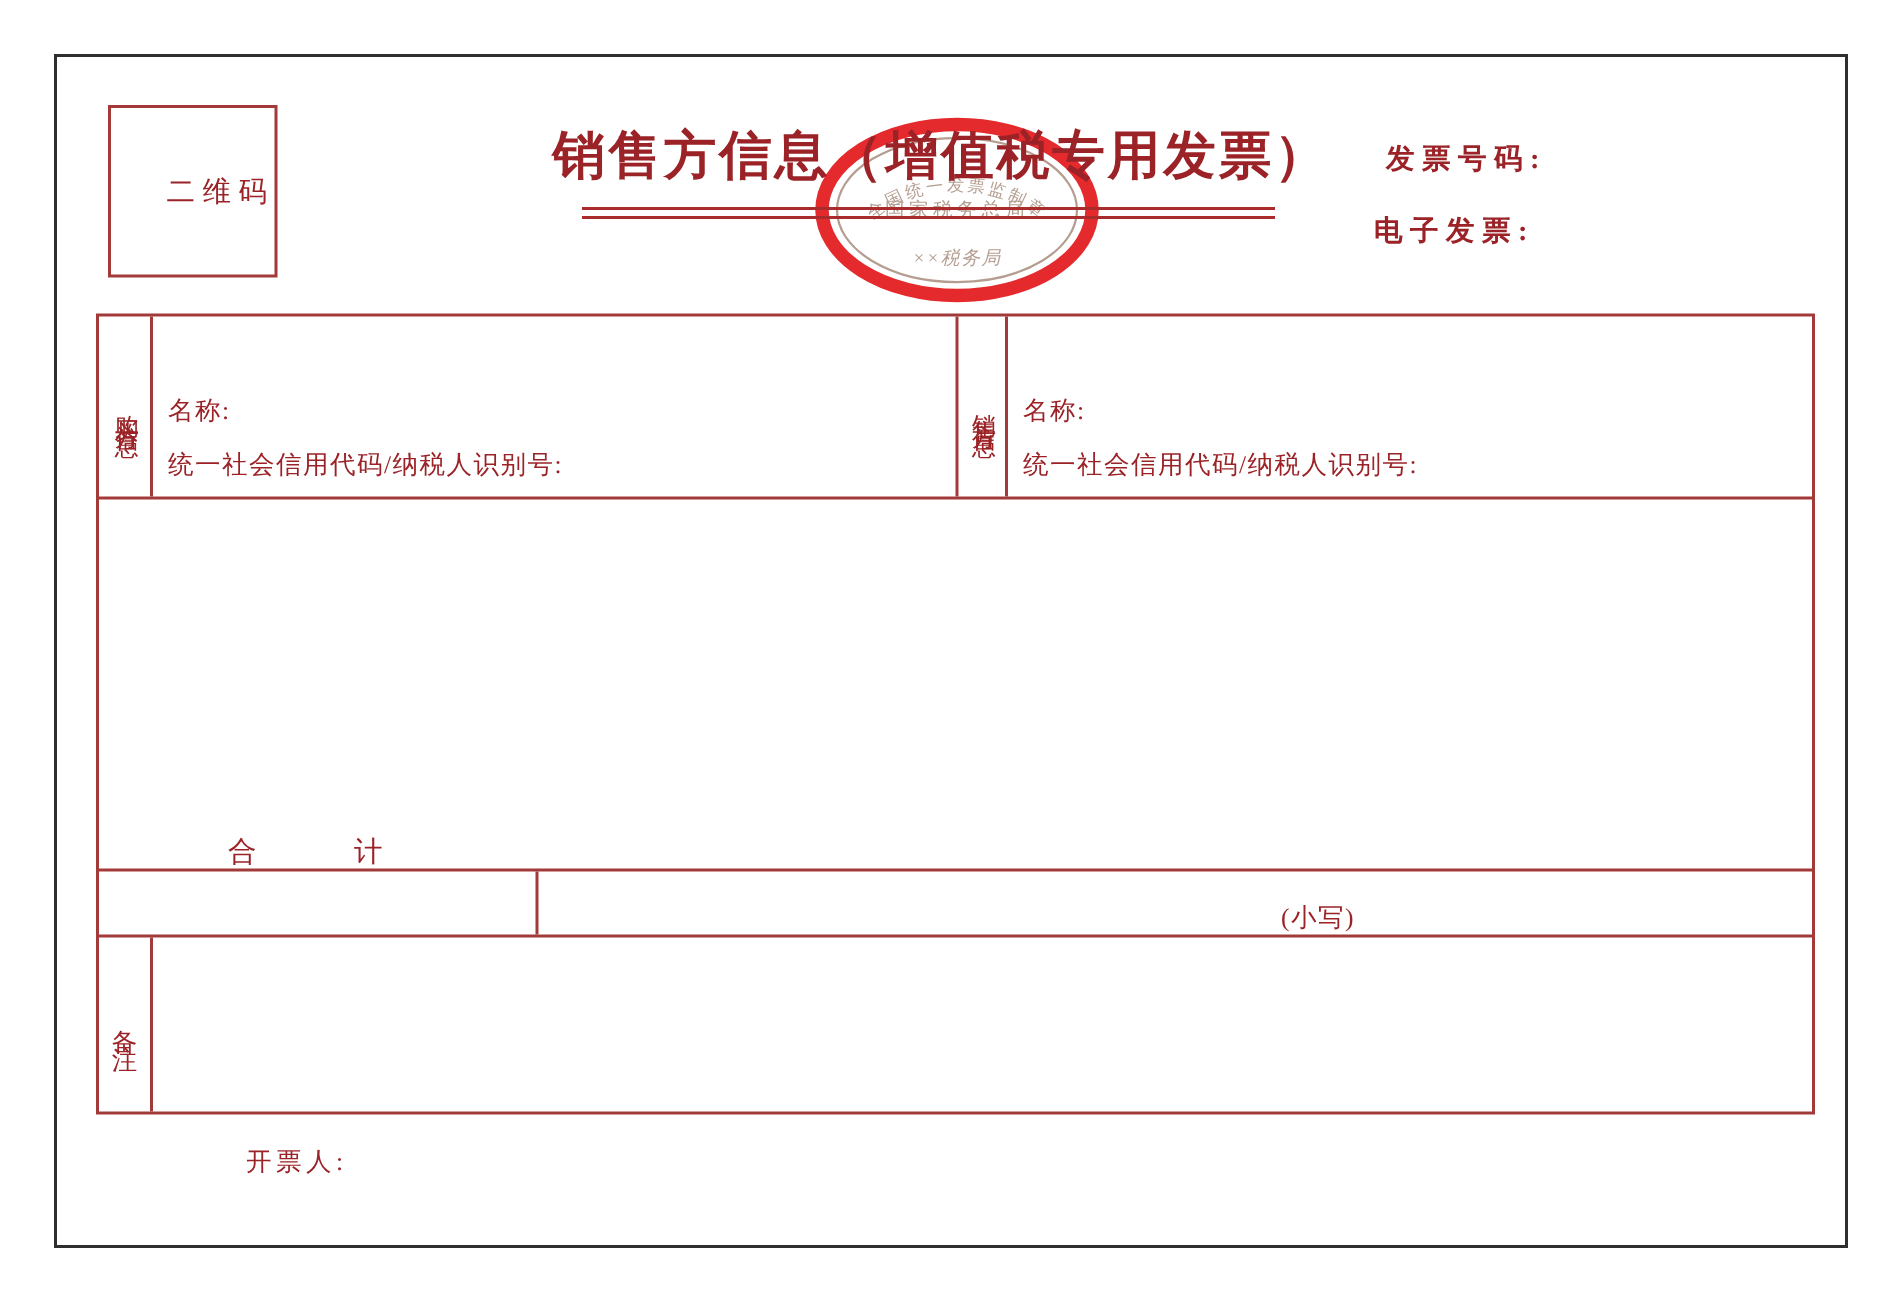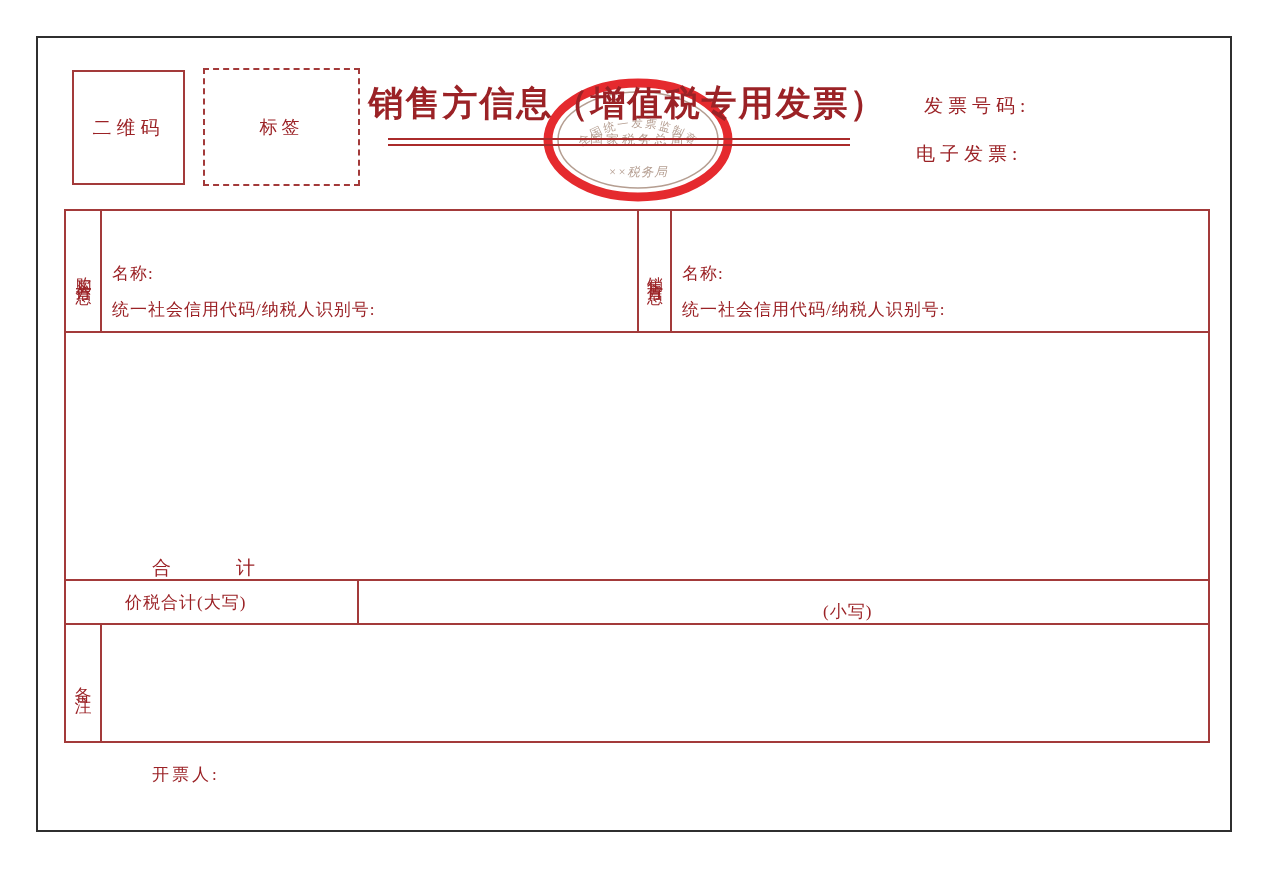--- a/index.html
+++ b/index.html
@@ -3,54 +3,51 @@
 <meta charset="utf-8">
 <style>
   :root{
     --ink:#9b2226; --line:#a33a3a; --rule:#aa2b2b;
     --stamp_red:#e52a2e; --stamp_inner:#b59e91; --frame:#2f2f2f;
   }
   *{box-sizing:border-box; margin:0; padding:0;}
   body{background:#ffffff; font-family:"Liberation Serif", serif;}
   .sheet{position:relative; width:1268px; height:869px; background:#ffffff; overflow:hidden;}
   .frame{position:absolute; left:36px; top:36px; width:1196px; height:796px; border:2px solid var(--frame); background:#ffffff;}
-  .box{position:absolute; display:flex; align-items:center; justify-content:center; color:var(--ink);}
+  .box{position:absolute; display:flex; align-items:center; justify-content:flex-end; color:var(--ink);}
   .qr-box{left:72px; top:70px; width:113px; height:115px; border:2px solid var(--line); font-size:19px; letter-spacing:5px;}
   .tag-box{left:203px; top:68px; width:157px; height:118px; border:2px dashed var(--line); font-size:18px; letter-spacing:4px;}
   .title{position:absolute; left:355px; top:80px; width:545px; text-align:center; font-size:35px; font-weight:bold; color:var(--ink); letter-spacing:2px; z-index:4; white-space:nowrap;}
   .rule-double{position:absolute; left:388px; top:138px; width:462px; height:8px; border-top:2px solid var(--rule); border-bottom:2px solid var(--rule); z-index:3;}
   .stamp{position:absolute; left:540px; top:76px; width:196px; height:128px; z-index:2;}
   .stamp .ring{fill:none; stroke:var(--stamp_red); stroke-width:9;}
   .stamp .inner{fill:none; stroke:var(--stamp_inner); stroke-width:1.5;}
   .stamp text{fill:var(--stamp_inner); font-family:"Liberation Serif", serif;}
-  .meta{position:absolute; color:var(--ink); font-size:19px; letter-spacing:5px; white-space:nowrap;}
+  .meta{position:absolute; color:var(--ink); font-size:19px; letter-spacing:5px; white-space:nowrap;font-weight:bold;}
   .inv-no{left:924px; top:93px;}
   .inv-date{left:916px; top:141px;}
   .invoice-table{position:absolute; left:64px; top:209px; width:1146px; height:534px; border:2px solid var(--line);}
   .tline{position:absolute; background:var(--line);}
   .cell{position:absolute; color:var(--ink);}
   .vcell{display:flex; align-items:center; justify-content:center;}
   .vlabel{writing-mode:vertical-rl; text-orientation:upright; font-size:16px; letter-spacing:3px; color:var(--ink); white-space:nowrap;}
   .vlabel.wide{letter-spacing:10px; font-size:17px;}
   .fields{line-height:36px; font-size:17px; letter-spacing:1px; white-space:nowrap;margin-top:25px;}
   .total-label{font-size:19px; letter-spacing:2px; white-space:nowrap;}
   .amt-label{font-size:17px; letter-spacing:1px; display:flex; align-items:center; white-space:nowrap;}
-  .issuer{position:absolute; left:152px; top:763px; color:var(--ink); font-size:17px; letter-spacing:3px; white-space:nowrap;}
+  .issuer{position:absolute; left:164px; top:763px; color:var(--ink); font-size:17px; letter-spacing:3px; white-space:nowrap;}
 </style>
 </head>
 <body>
 
 <div class="sheet">
   <div class="frame"></div>
 
   <div class="box qr-box">
     <span>二维码</span>
-  </div>
-  <div class="box tag-box">
-    <span>标签</span>
   </div>
 
   <div class="title">销售方信息（增值税专用发票）</div>
   <div class="rule-double"></div>
 
   <svg class="stamp" viewBox="0 0 196 128">
     <defs>
       <path id="arcpath" d="M 34,82 A 67,44 0 0 1 162,82" fill="none"></path>
     </defs>
     <ellipse class="ring" cx="98" cy="64" rx="90" ry="57"></ellipse>
@@ -88,22 +85,21 @@
       <span class="vlabel">销售方信息</span>
     </div>
     <div class="cell fields" style="left:616px; top:20px;">
       <div>名称:</div>
       <div>统一社会信用代码/纳税人识别号:</div>
     </div>
 
     <div class="cell" style="left:0; top:122px; width:1142px; height:200px;"></div>
     <div class="cell total-label" style="left:86px; top:344px;">合　　　计</div>
 
-    <div class="cell amt-label" style="left:59px; top:370px; height:42px;">价税合计(大写)</div>
-    <div class="cell amt-label" style="left:757px; top:370px; height:60px;">(小写)</div>
+    <div class="cell amt-label" style="left:788px; top:370px; height:60px;">(小写)</div>
 
     <div class="cell vcell" style="left:0; top:414px; width:34px; height:116px;">
       <span class="vlabel wide">备注</span>
     </div>
     <div class="cell" style="left:46px; top:414px; width:1090px; height:116px;"></div>
   </div>
 
   <div class="issuer">开票人:</div>
 </div>
 

